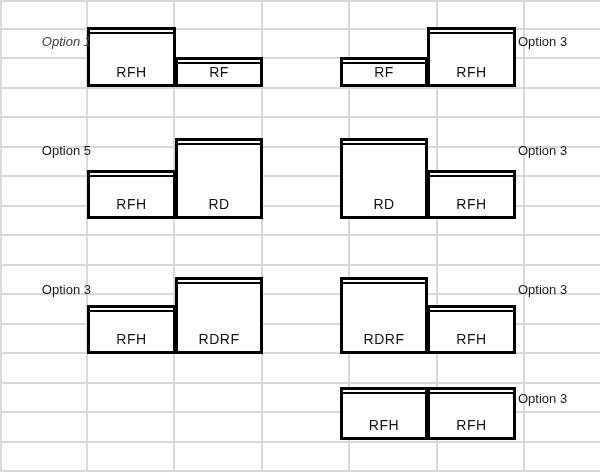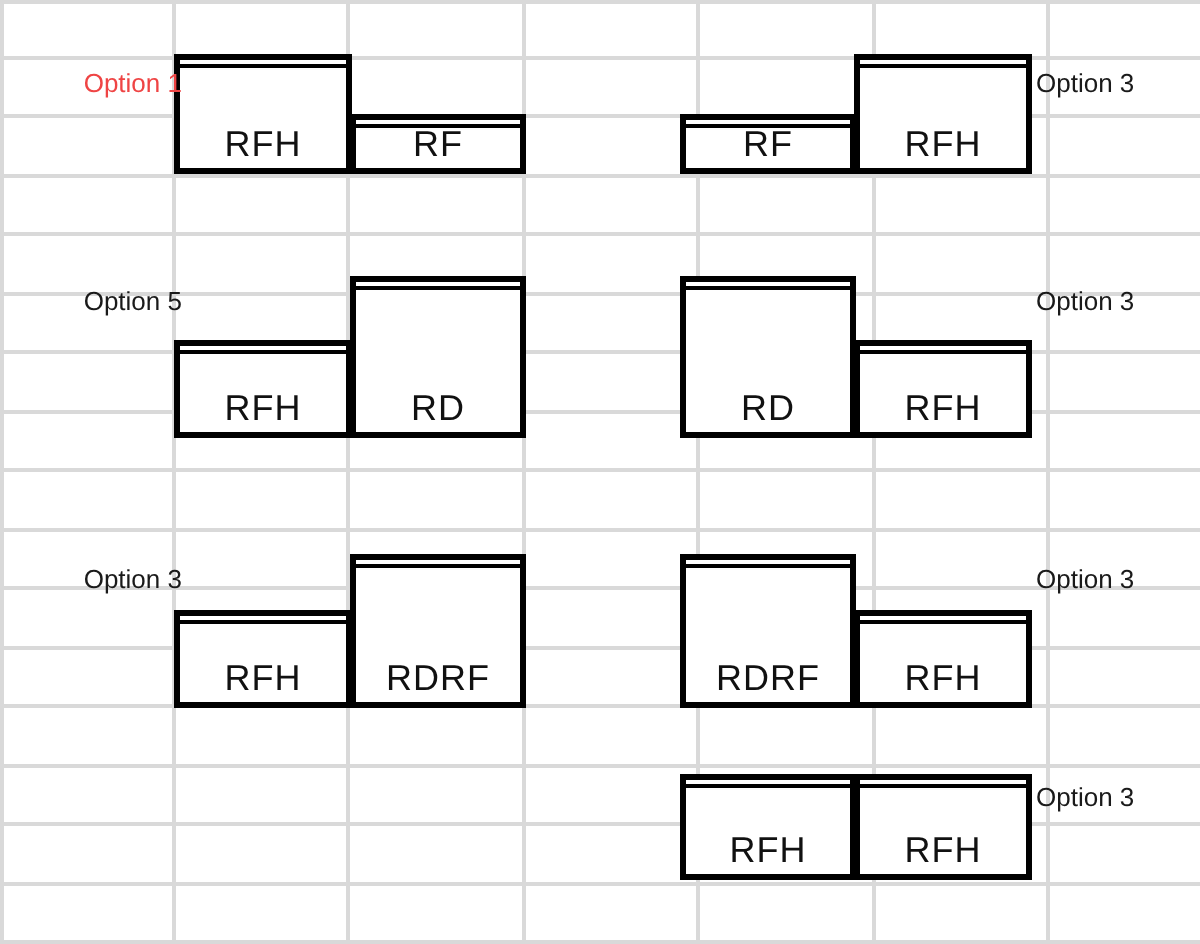--- a/index.html
+++ b/index.html
@@ -32,21 +32,21 @@
     content:"";
     position:absolute;
     left:0;right:0;top:2px;
     height:2px;
     background:#000000;
   }
   .dbox .lbl{
     position:absolute;
     left:0;right:0;bottom:4px;
     text-align:center;
-    font-size:18px;
+    font-size:14px;
     color:#111111;
     letter-spacing:0.5px;
     line-height:16px;
     white-space:nowrap;
   }
   .optlabel{
     position:absolute;
     font-size:13px;
     color:#1a1a1a;
     white-space:nowrap;
@@ -87,21 +87,21 @@
       <div class="gline-v" style="left: 523px; background: rgb(217, 217, 217);"></div>
     </div>
   <div id="diagram-layer">
       <div style="position: absolute; left: 0px; top: 0px; width: 600px; height: 472px;">
         <div class="dbox" style="left: 87px; top: 27px; width: 89px; height: 60px; border-color: rgb(0, 0, 0); background: rgb(255, 255, 255);">
           <span class="lbl" style="color: rgb(17, 17, 17);">RFH</span>
         </div>
         <div class="dbox" style="left: 175px; top: 57px; width: 88px; height: 30px; border-color: rgb(0, 0, 0); background: rgb(255, 255, 255);">
           <span class="lbl" style="color: rgb(17, 17, 17);">RF</span>
         </div>
-        <div class="optlabel left" style="top: 35px; color: #ef4444; left: 28px; width: 63px;">Option 1</div>
+        <div class="optlabel left" style="top: 35px; color: #404040; left: 28px; width: 63px; font-style: italic;">Option 1</div>
       </div>
       <div style="position: absolute; left: 0px; top: 0px; width: 600px; height: 472px;">
         <div class="dbox" style="left: 340px; top: 57px; width: 88px; height: 30px; border-color: rgb(0, 0, 0); background: rgb(255, 255, 255);">
           <span class="lbl" style="color: rgb(17, 17, 17);">RF</span>
         </div>
         <div class="dbox" style="left: 427px; top: 27px; width: 89px; height: 60px; border-color: rgb(0, 0, 0); background: rgb(255, 255, 255);">
           <span class="lbl" style="color: rgb(17, 17, 17);">RFH</span>
         </div>
         <div class="optlabel right" style="top: 35px; color: rgb(26, 26, 26); left: 518px;">Option 3</div>
       </div>

